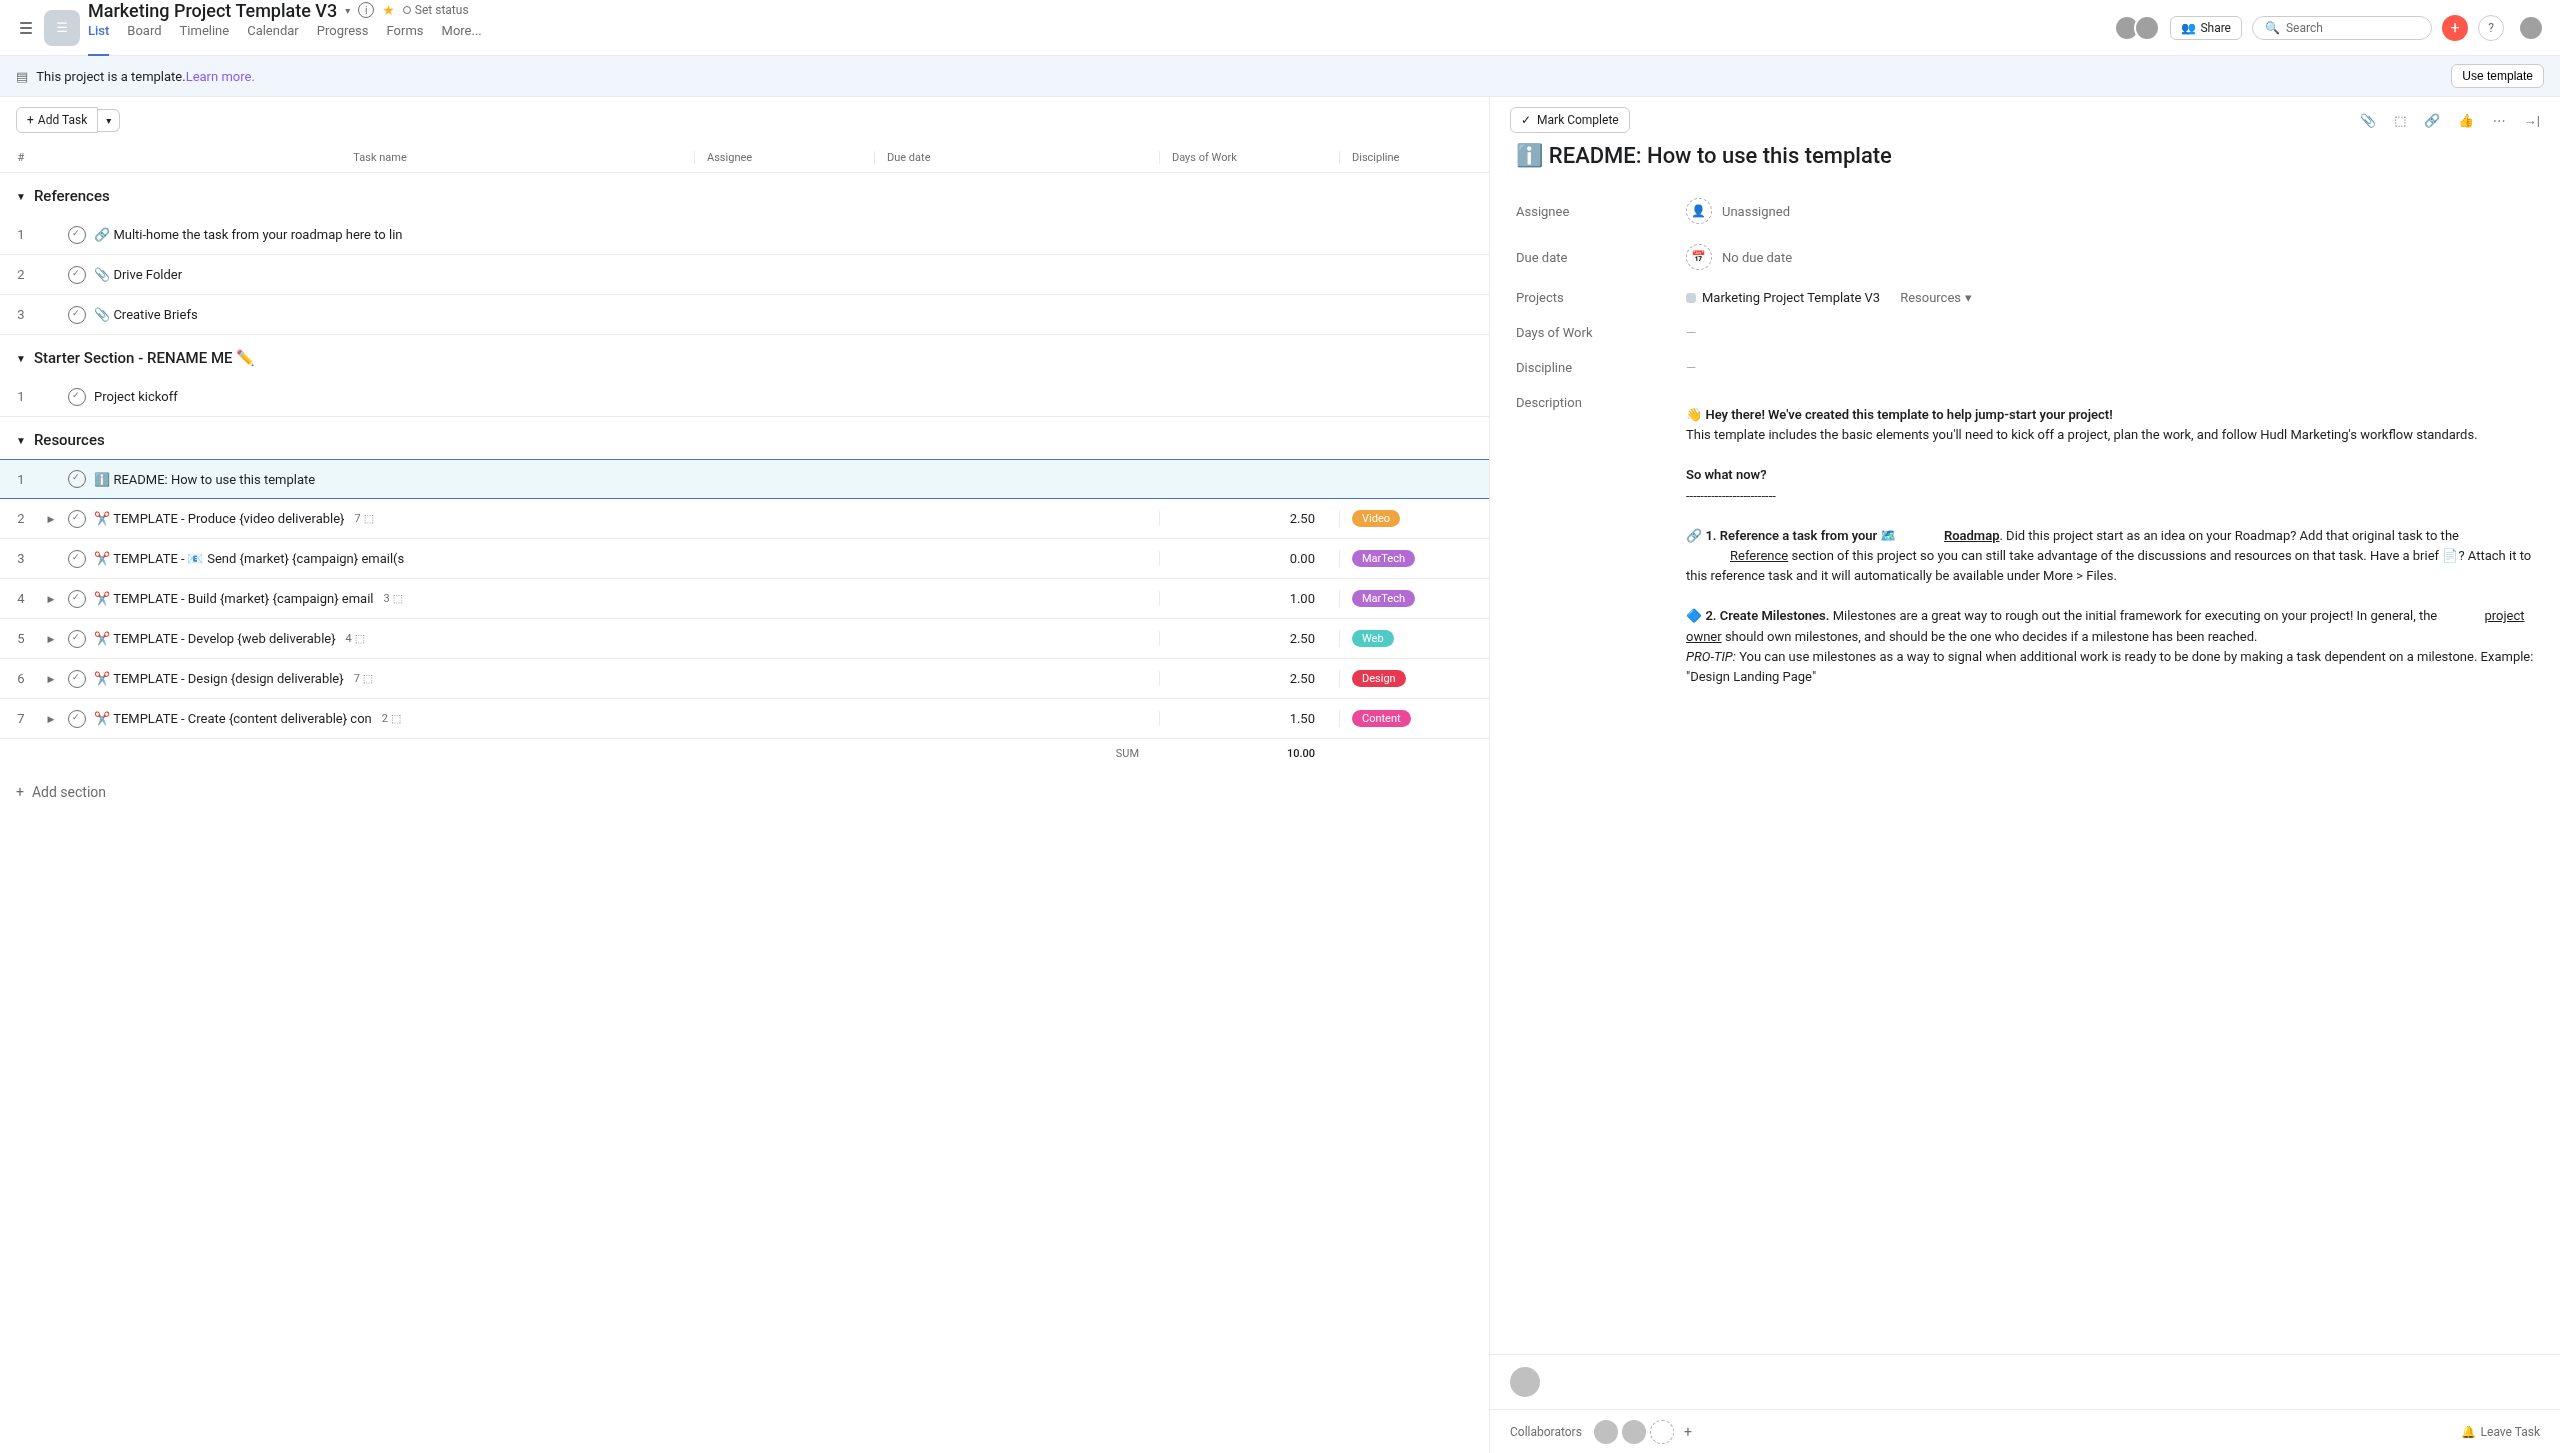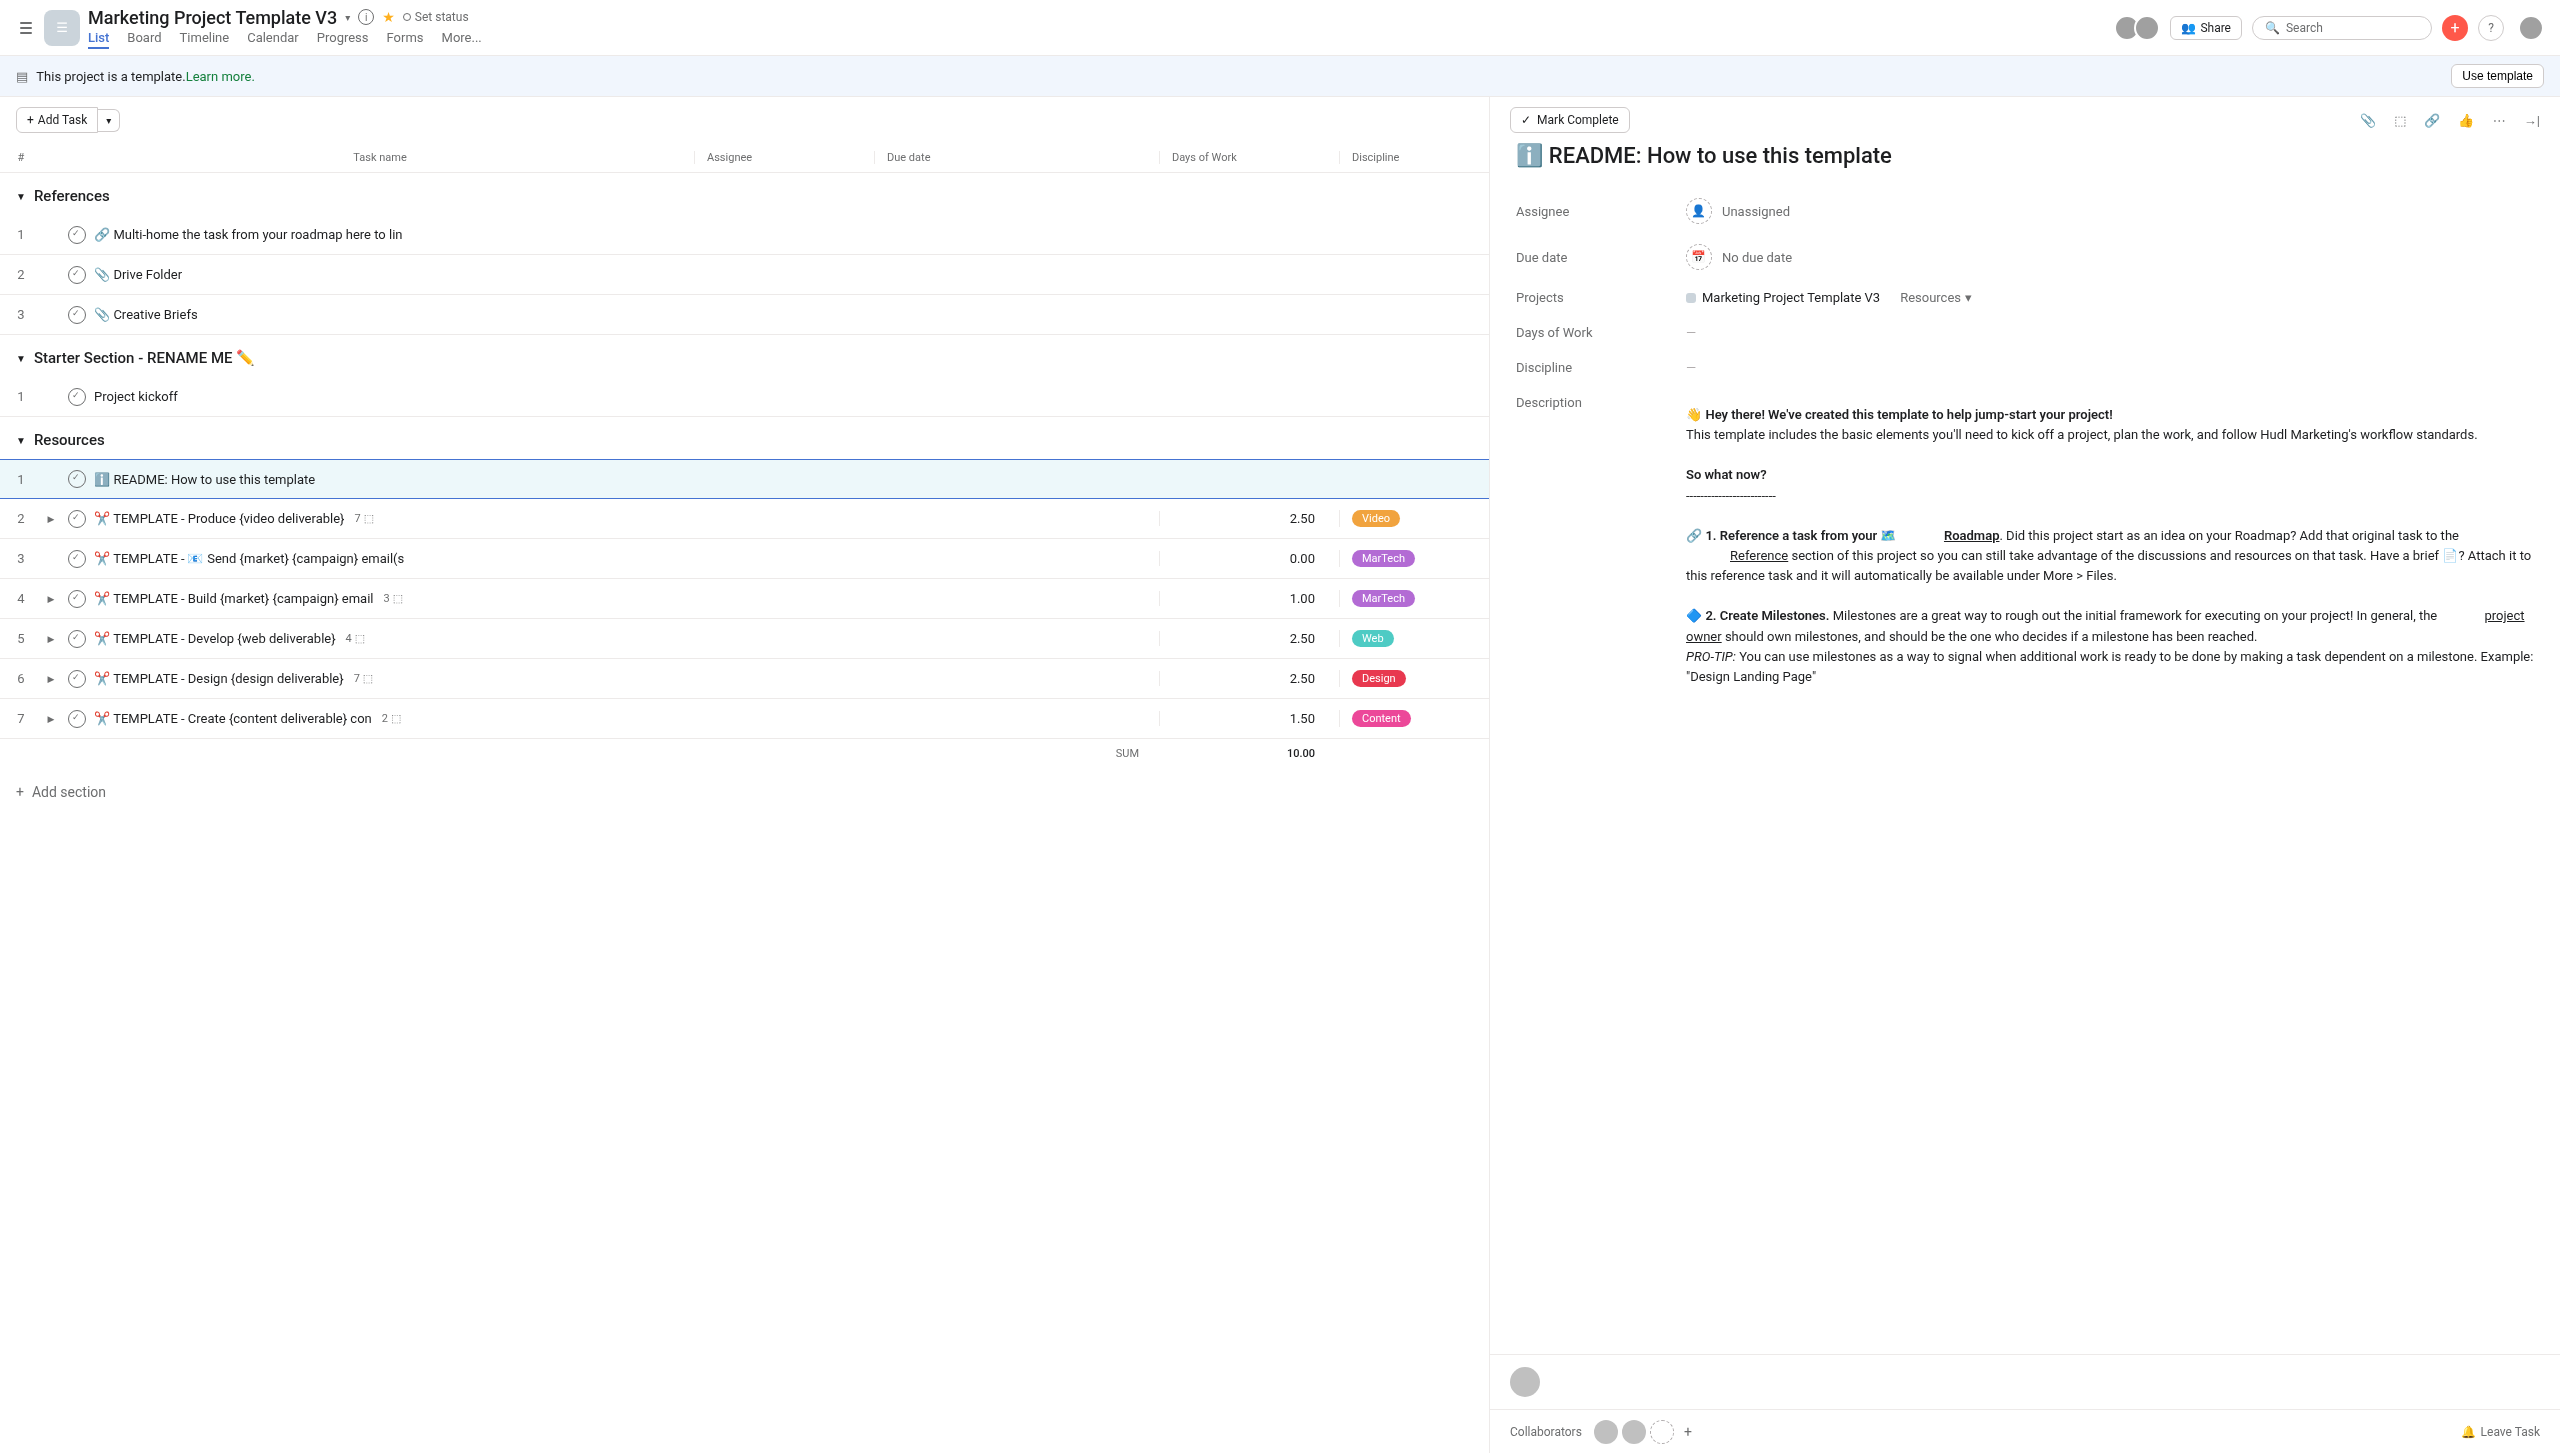--- a/index.html
+++ b/index.html
@@ -12,35 +12,35 @@
 .project-icon { width: 36px; height: 36px; background: #cbd4db; border-radius: 8px; display: flex; align-items: center; justify-content: center; color: #fff; }
 .project-title-block { display: flex; flex-direction: column; gap: 2px; }
 .title-row { display: flex; align-items: center; gap: 8px; }
 .project-title { font-size: 18px; font-weight: 500; }
 .dropdown-caret { color: #6d6e6f; font-size: 10px; }
 .info-icon { width: 16px; height: 16px; border: 1.5px solid #6d6e6f; border-radius: 50%; display: flex; align-items: center; justify-content: center; font-size: 10px; color: #6d6e6f; }
 .star-icon { color: #ffb01f; font-size: 14px; }
 .status-chip { display: flex; align-items: center; gap: 4px; color: #6d6e6f; font-size: 12px; }
 .status-dot { width: 8px; height: 8px; border: 1.5px solid #6d6e6f; border-radius: 50%; }
 .tabs-row { display: flex; gap: 18px; font-size: 13px; }
-.tab { color: #6d6e6f; cursor: pointer; padding-bottom: 2px; }
+.tab { color: #6d6e6f; cursor: pointer; padding-bottom: 16px; }
 .tab.active { color: #4573d2; font-weight: 500; border-bottom: 2px solid #4573d2; }
 
 .topbar-right { display: flex; align-items: center; gap: 10px; }
 .avatar-stack { display: flex; }
 .avatar { width: 26px; height: 26px; border-radius: 50%; background: #a0a0a0; border: 2px solid #fff; margin-left: -6px; }
 .avatar:first-child { margin-left: 0; }
 .share-btn { display: flex; align-items: center; gap: 4px; border: 1px solid #cfcbcb; border-radius: 6px; padding: 4px 10px; font-size: 12px; cursor: pointer; }
 .search-box { display: flex; align-items: center; gap: 6px; border: 1px solid #cfcbcb; border-radius: 14px; padding: 4px 12px; width: 180px; color: #6d6e6f; font-size: 12px; }
 .plus-circle { width: 26px; height: 26px; border-radius: 50%; background: #ff584a; color: #fff; display: flex; align-items: center; justify-content: center; font-size: 16px; cursor: pointer; }
 .help-circle { width: 26px; height: 26px; border-radius: 50%; border: 1px solid #cfcbcb; display: flex; align-items: center; justify-content: center; color: #6d6e6f; font-size: 12px; cursor: pointer; }
 
 .template-banner { display: flex; align-items: center; padding: 8px 16px; background: #f1f6fd; border-bottom: 1px solid #edeae9; font-size: 13px; }
 .template-banner .icon { margin-right: 8px; color: #6d6e6f; }
-.template-banner a { color: #15803d; text-decoration: none; }
+.template-banner a { color: #8b5cf6; text-decoration: none; }
 .use-template-btn { margin-left: auto; border: 1px solid #cfcbcb; border-radius: 6px; padding: 4px 10px; background: #fff; font-size: 12px; cursor: pointer; }
 
 .main { display: flex; height: calc(100vh - 96px); }
 .list-pane { width: 1490px; border-right: 1px solid #edeae9; overflow-y: auto; display: flex; flex-direction: column; }
 .toolbar { display: flex; align-items: center; padding: 10px 16px; gap: 0; }
 .add-task-btn { display: flex; align-items: center; gap: 4px; border: 1px solid #cfcbcb; border-radius: 6px 0 0 6px; padding: 5px 10px; font-size: 12px; cursor: pointer; }
 .add-task-dd { border: 1px solid #cfcbcb; border-left: none; border-radius: 0 6px 6px 0; padding: 5px 8px; font-size: 10px; cursor: pointer; }
 
 .list-header { display: flex; border-bottom: 1px solid #edeae9; padding: 8px 0; color: #6d6e6f; font-size: 11px; }
 .col-num { width: 42px; text-align: center; }

